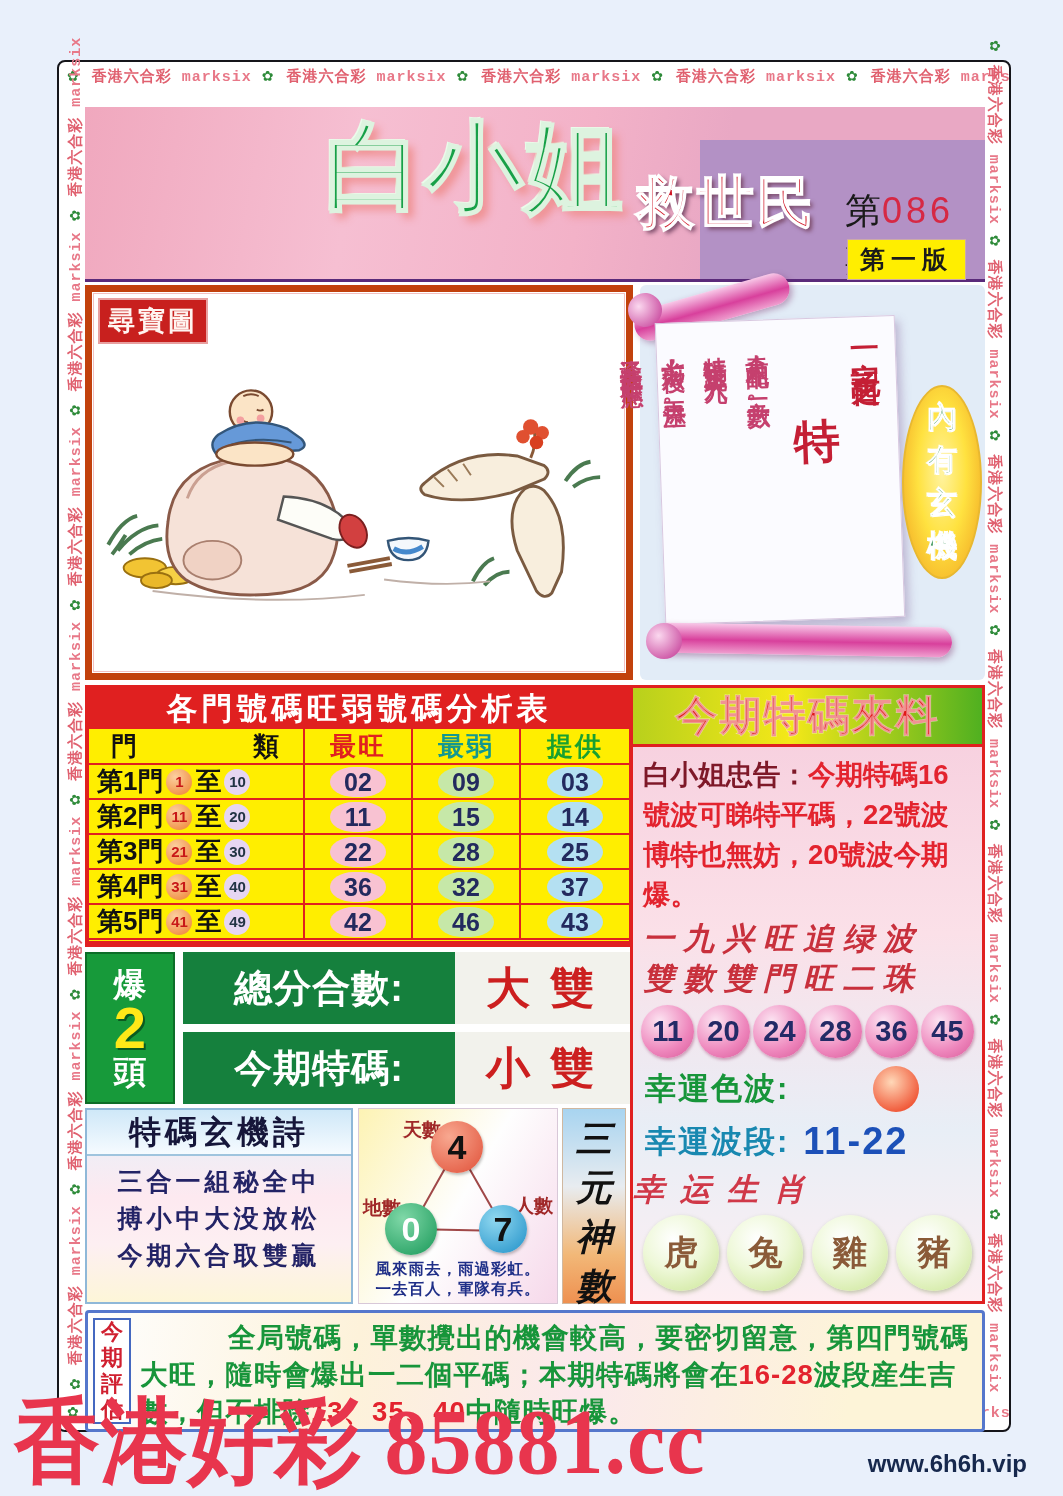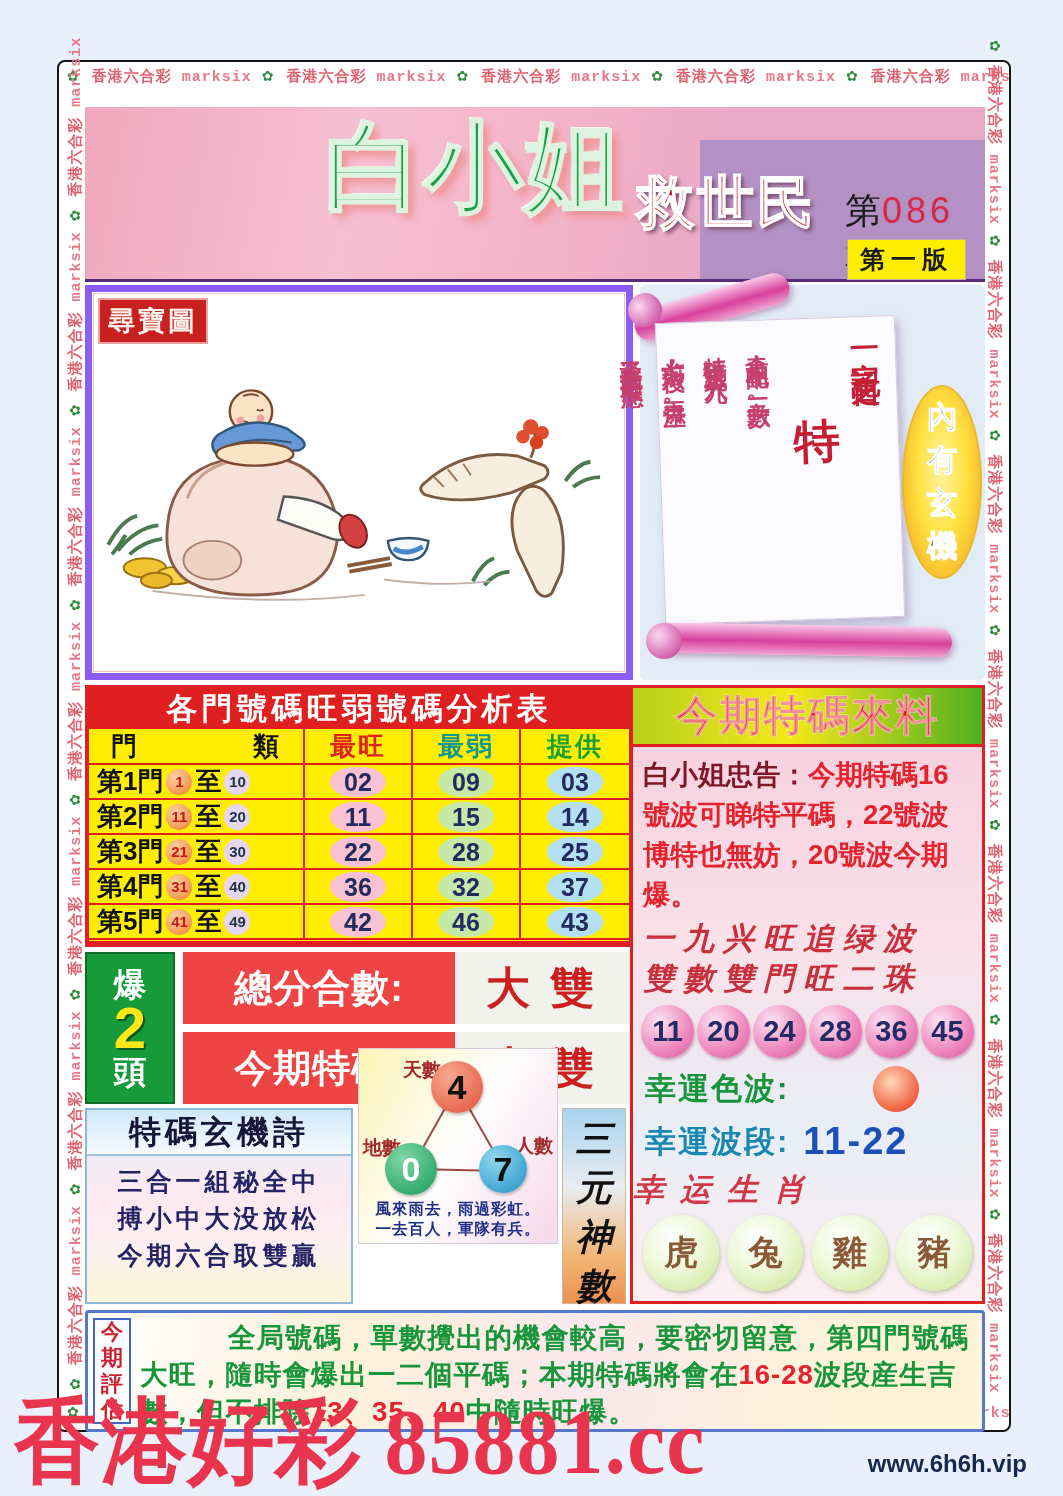--- a/index.html
+++ b/index.html
@@ -31,21 +31,21 @@
        text-shadow:6px 6px 8px #ef8f8f,-2px -2px 0 #eafceb;}
   #sub-title{position:absolute;left:552px;top:58px;font-size:57px;font-weight:900;color:#cf1525;
        letter-spacing:3px;-webkit-text-stroke:1.5px #ffffff;text-shadow:3px 3px 4px #7a4a68;}
   #issue{position:absolute;left:760px;top:80px;font-size:36px;font-weight:400;color:#1a1a1a;letter-spacing:1px;}
   #issue .issue-num{color:#d62844;letter-spacing:4px;}
   #edition{position:absolute;left:762px;top:132px;background:#ffee00;border:1px solid #caa;
        font-size:25px;font-weight:900;color:#1a1a1a;padding:3px 12px;letter-spacing:6px;}
 
   
   #treasure{position:absolute;left:85px;top:285px;width:548px;height:395px;z-index:3;background:#ffffff;
-       border:7px solid #8b5cf6;box-sizing:border-box;outline:1px solid #f3c0c0;outline-offset:-9px;}
+       border:7px solid #c2410c;box-sizing:border-box;outline:1px solid #f3c0c0;outline-offset:-9px;}
   #treasure-label{position:absolute;left:6px;top:6px;background:#c8201e;color:#fff4f0;font-size:27px;
        font-weight:900;padding:3px 8px;border:2px solid #e8a0a0;letter-spacing:3px;z-index:4;}
   #treasure svg{display:block;width:100%;height:100%;}
 
   
   #scrollbox{position:absolute;left:640px;top:285px;width:345px;height:395px;z-index:3;
        background:#e2ecf7;border-radius:6px;}
   #paper{position:absolute;left:20px;top:34px;width:238px;height:300px;background:#fbfbff;
        border:1px solid #d8c8e0;transform:rotate(-2deg);box-shadow:4px 6px 10px rgba(120,80,140,.35);}
   .roll{position:absolute;background:linear-gradient(180deg,#f8c8e8 0%,#d8409c 55%,#f0a0d0 100%);
@@ -91,35 +91,35 @@
   .pill-strong{background:#f8c2d2;} .pill-weak{background:#c6e8a8;} .pill-prov{background:#b4e0f2;}
 
   
   #burst{position:absolute;left:85px;top:952px;width:548px;height:152px;z-index:3;display:flex;gap:8px;}
   #burst-left{width:90px;background:#179a3a;border:2px solid #0d6e28;box-sizing:border-box;display:flex;
        flex-direction:column;align-items:center;justify-content:center;line-height:1;}
   #burst-left .bw{color:#fff;font-size:33px;font-weight:900;}
   #burst-left .bn{color:#ffe818;font-size:58px;font-weight:900;text-shadow:2px 2px 0 #0a5a20;margin:-2px 0;}
   #burst-rows{flex:1;display:flex;flex-direction:column;gap:8px;}
   .burst-row{flex:1;display:flex;}
-  .burst-label{flex:0 0 272px;background:#ef4444;color:#fff;font-size:38px;font-weight:900;
+  .burst-label{flex:0 0 272px;background:#15803d;color:#fff;font-size:38px;font-weight:900;
        display:flex;align-items:center;justify-content:center;letter-spacing:1px;}
   .burst-val{flex:1;background:#f2f2ec;color:#cc1f1f;font-size:44px;font-weight:900;display:flex;
        align-items:center;justify-content:center;letter-spacing:20px;padding-left:12px;}
 
   
   #poem{position:absolute;left:85px;top:1108px;width:268px;height:196px;z-index:3;border:2px solid #8fb8d8;
        box-sizing:border-box;background:linear-gradient(180deg,#e4f2fb 0%,#fde9f0 45%,#fdeff2 70%,#fdf6d8 100%);}
   #poem-title{height:44px;line-height:44px;text-align:center;font-size:32px;font-weight:900;color:#16163a;
        letter-spacing:4px;background:linear-gradient(180deg,#cfe8f8,#f6fbff);border-bottom:2px solid #9fc4de;}
   #poem-lines{padding:8px 4px;display:flex;flex-direction:column;gap:2px;}
   #poem-lines div{font-size:25px;font-weight:900;color:#232366;text-align:center;letter-spacing:4px;line-height:35px;}
 
   
-  #tri{position:absolute;left:358px;top:1048px;width:200px;height:196px;z-index:3;box-sizing:border-box;
+  #tri{position:absolute;left:358px;top:1108px;width:200px;height:196px;z-index:3;box-sizing:border-box;
        border:1px solid #d8c8d8;background:linear-gradient(120deg,#fdf3b4 0%,#fefefe 50%,#f6d8ea 100%);}
   #tri svg{position:absolute;left:0;top:0;}
   .tri-label{position:absolute;font-size:19px;font-weight:900;color:#a02828;}
   .tri-circ{position:absolute;width:52px;height:52px;border-radius:50%;display:flex;align-items:center;
        justify-content:center;font-size:34px;font-weight:900;color:#111;box-shadow:1px 2px 3px rgba(0,0,0,.25);}
   #tc-top{left:72px;top:12px;background:radial-gradient(circle at 35% 30%,#f8a890,#e05038);}
   #tc-left{left:26px;top:94px;background:radial-gradient(circle at 35% 30%,#80d8a8,#189858);color:#fff;}
   #tc-right{left:120px;top:96px;width:48px;height:48px;background:radial-gradient(circle at 35% 30%,#90d8f0,#2090c8);}
   #tri-cap{position:absolute;left:0;bottom:4px;width:100%;text-align:center;font-size:15.5px;font-weight:900;
        color:#1f2f88;line-height:20px;letter-spacing:1px;}

